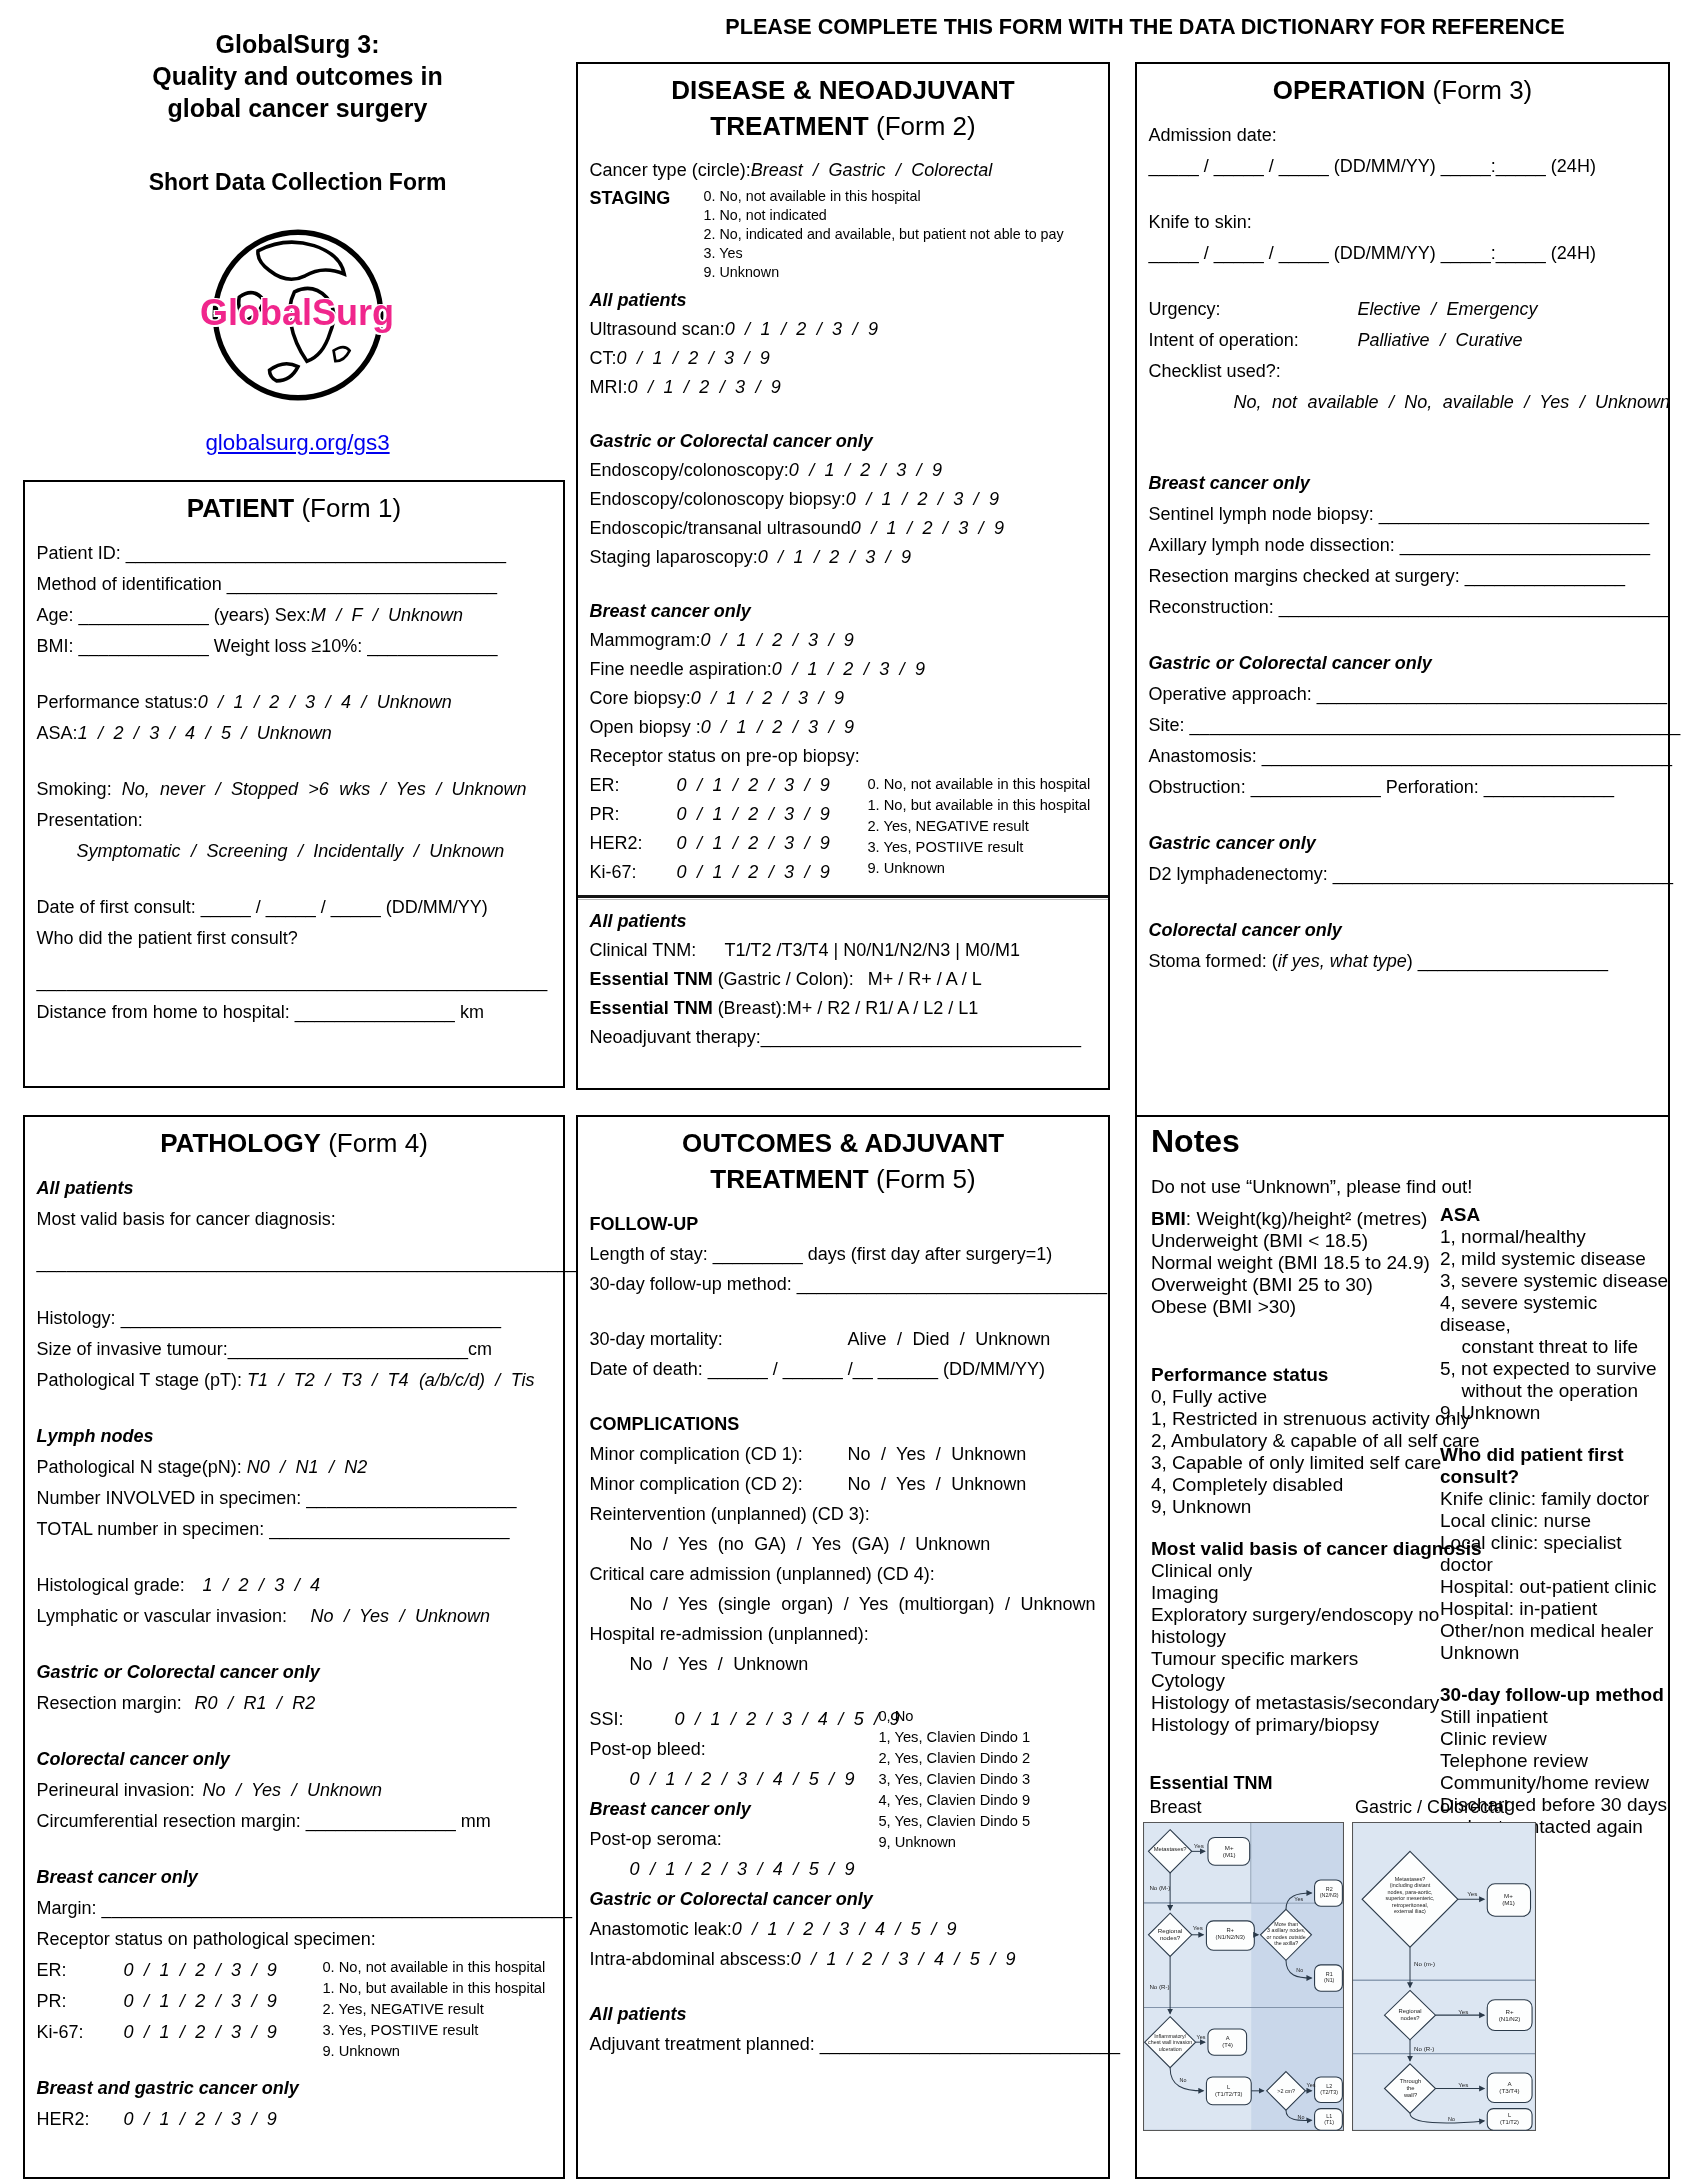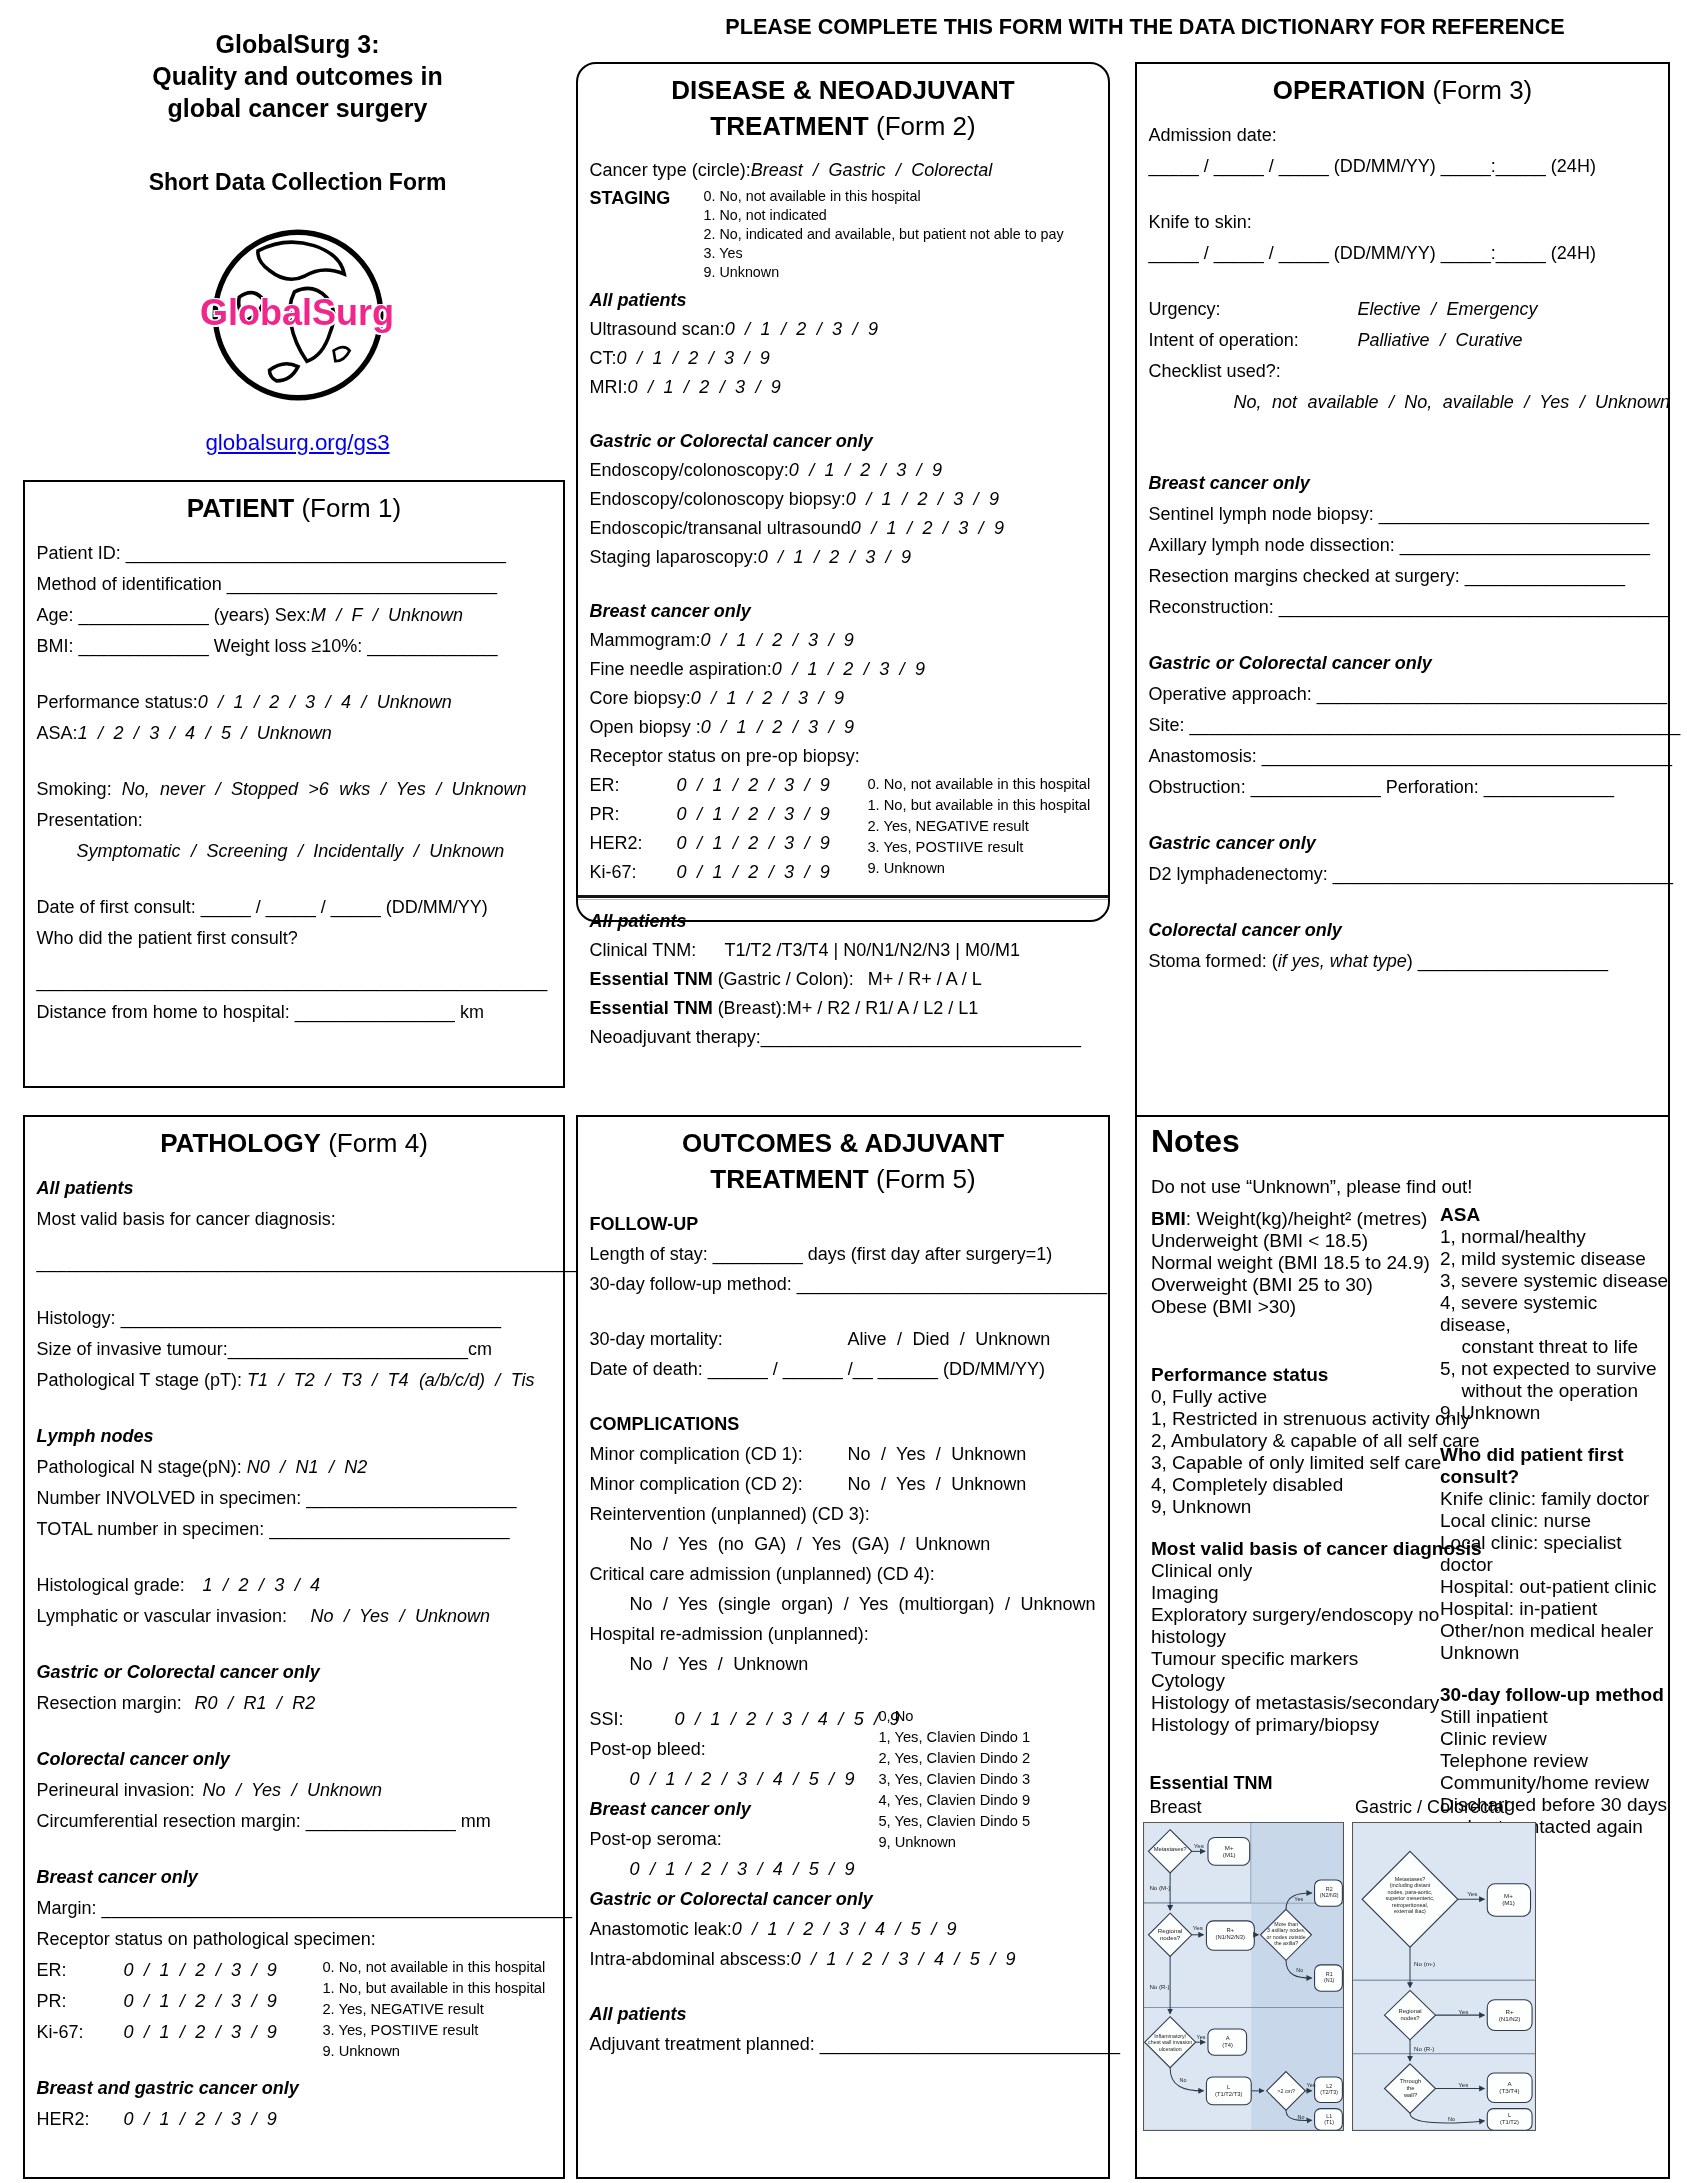--- a/index.html
+++ b/index.html
@@ -33,21 +33,21 @@
   .logo{position:absolute;left:197px;top:224px;width:201px;height:182px;}
   .logo svg{position:absolute;left:11.6px;top:0;}
   .logo-word{position:absolute;left:-101px;top:68px;width:402px;text-align:center;
              font-size:36px;font-weight:bold;color:#f0268c;
              text-shadow:1.5px 1.5px 0 #fff,-1.5px -1.5px 0 #fff,1.5px -1.5px 0 #fff,-1.5px 1.5px 0 #fff;}
   .site-link{position:absolute;left:23px;top:430px;width:549px;text-align:center;
              font-size:22.4px;color:#0000ee;text-decoration:underline;cursor:pointer;}
 
   
   #p-form1{left:23px;top:480px;width:542px;height:608px;}
-  #p-form2{left:576px;top:62px;width:534px;height:860px;border-radius:20px;}
+  #p-form2{left:576px;top:62px;width:534px;height:1028px;}
   #p-form3{left:1135px;top:62px;width:535px;height:1248px;}
   #p-form4{left:23px;top:1115px;width:542px;height:1064px;}
   #p-form5{left:576px;top:1115px;width:534px;height:1064px;}
   #p-notes{left:1135px;top:1115px;width:535px;height:1064px;}
 
   
   #p-form2 .row{line-height:29px;height:29px;}
   #p-form5 .row{line-height:30px;height:30px;}
 
   

